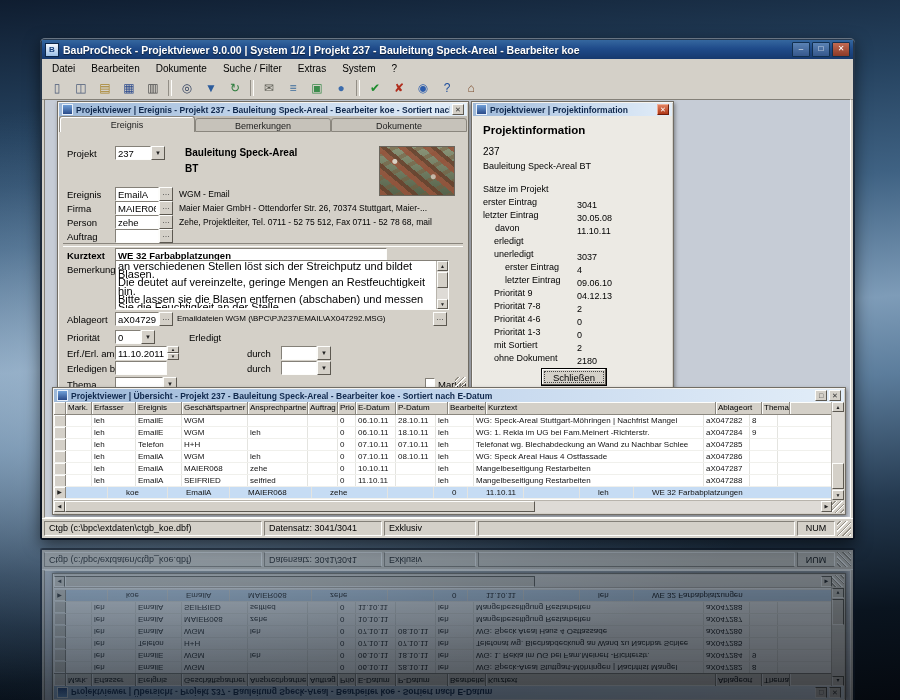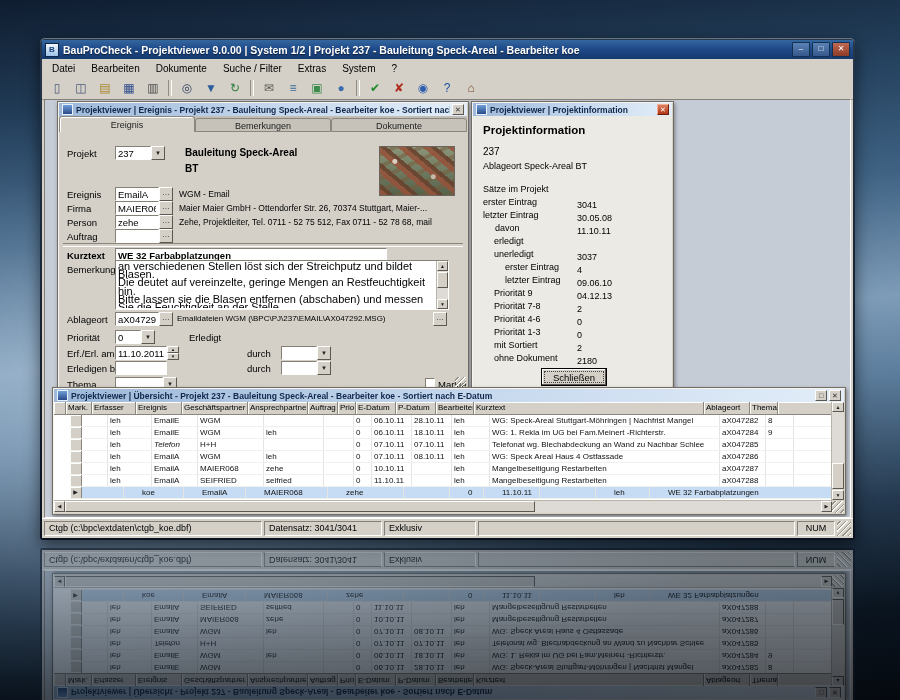--- a/index.html
+++ b/index.html
@@ -116,21 +116,21 @@
     outline:1px dotted #444;outline-offset:-4px;}
 
   
   .uebersicht{left:7px;top:287px;width:794px;height:128px;}
   .grid-area{position:absolute;left:1px;top:14px;right:13px;bottom:14px;background:#fff;overflow:hidden;}
   .grid-header{display:flex;height:13px;}
   .gh-cell{flex:0 0 auto;box-sizing:border-box;background:#d4d0c8;border-right:1px solid #8a867e;
     border-bottom:1px solid #8a867e;box-shadow:inset 1px 1px 0 #fdfdfb;font-size:8px;
     padding:0 2px;line-height:12px;overflow:hidden;white-space:nowrap;color:#000;}
   .gh-fill{flex:1 1 auto;}
-  .grid-row{display:flex;height:12px;border-bottom:1px solid #f0f0ec;box-sizing:border-box;margin-left:16px;}
+  .grid-row{display:flex;height:12px;border-bottom:1px solid #f0f0ec;box-sizing:border-box;}
   .grid-row.selected{background:#c6dcf4;gap:16px;}
   .g-cell{flex:0 0 auto;box-sizing:border-box;border-right:1px solid #e4e4e0;font-size:8px;
     line-height:11px;padding:0 2px;overflow:hidden;white-space:nowrap;color:#111;}
   .g-sel{background:#d4d0c8;border-right:1px solid #8a867e;box-shadow:inset 1px 1px 0 #fdfdfb;
     font-size:6px;text-align:center;color:#222;padding:0;}
   .vscroll{position:absolute;top:14px;right:1px;bottom:14px;width:12px;background:#dedbd6;border-left:1px solid #b8b4ac;}
   .vscroll .sb-arrow{width:12px;}
   .vscroll .sb-thumb{width:12px;bottom:11px;height:26px;}
   .hscroll{position:absolute;left:1px;right:13px;bottom:1px;height:12px;background:#dedbd6;border-top:1px solid #b8b4ac;}
   .h-arrow{position:absolute;top:0;width:11px;height:11px;background:#d4d0c8;border:1px solid;
@@ -298,21 +298,21 @@
 
       <div class="child info">
         <div class="child-titlebar">
           <span class="child-icon"></span>
           <span class="child-title">Projektviewer | Projektinformation</span>
           <span class="child-btn close-red">✕</span>
         </div>
         <div class="info-body">
           <div class="info-heading">Projektinformation</div>
           <div class="info-number">237</div>
-          <div class="info-name">Ablageort Speck-Areal  BT</div>
+          <div class="info-name">Bauleitung Speck-Areal  BT</div>
           <div class="info-rows" id="info-rows">
                 <div class="info-row">
                   <span class="info-label" style="left: 10px;">Sätze im Projekt</span>
                   <span class="info-value">3041</span>
                 </div>
                 <div class="info-row">
                   <span class="info-label" style="left: 10px;">erster Eintrag</span>
                   <span class="info-value">30.05.08</span>
                 </div>
                 <div class="info-row">
@@ -379,21 +379,21 @@
           <div class="grid-header" id="grid-header">
                 <span class="gh-cell" style="width: 12px;"></span>
                 <span class="gh-cell" style="width: 26px;">Mark.</span>
                 <span class="gh-cell" style="width: 44px;">Erfasser</span>
                 <span class="gh-cell" style="width: 46px;">Ereignis</span>
                 <span class="gh-cell" style="width: 66px;">Geschäftspartner</span>
                 <span class="gh-cell" style="width: 60px;">Ansprechpartner</span>
                 <span class="gh-cell" style="width: 30px;">Auftrag</span>
                 <span class="gh-cell" style="width: 18px;">Prio.</span>
                 <span class="gh-cell" style="width: 40px;">E-Datum</span>
-                <span class="gh-cell" style="width: 40px;">P-Datum</span>
+                <span class="gh-cell" style="width: 52px;">P-Datum</span>
                 <span class="gh-cell" style="width: 38px;">Bearbeiter</span>
                 <span class="gh-cell" style="width: 230px;">Kurztext</span>
                 <span class="gh-cell" style="width: 46px;">Ablageort</span>
                 <span class="gh-cell" style="width: 28px;">Thema</span>
                 <span class="gh-cell gh-fill"></span>
               </div>
           <div id="grid-body">
                 <div class="grid-row">
                   <span class="g-cell g-sel" style="width: 12px;"></span>
                   <span class="g-cell" style="width: 26px;"></span>
@@ -423,21 +423,21 @@
                   <span class="g-cell" style="width: 40px;">18.10.11</span>
                   <span class="g-cell" style="width: 38px;">leh</span>
                   <span class="g-cell" style="width: 230px;">WG: 1. Rekla im UG bei Fam.Meinert -Richterstr.</span>
                   <span class="g-cell" style="width: 46px;">aX047284</span>
                   <span class="g-cell" style="width: 28px;">9</span>
                 </div>
                 <div class="grid-row">
                   <span class="g-cell g-sel" style="width: 12px;"></span>
                   <span class="g-cell" style="width: 26px;"></span>
                   <span class="g-cell" style="width: 44px;">leh</span>
-                  <span class="g-cell" style="width: 46px; font-style: italic;">Telefon</span>
+                  <span class="g-cell" style="width: 46px;">Telefon</span>
                   <span class="g-cell" style="width: 66px;">H+H</span>
                   <span class="g-cell" style="width: 60px;"></span>
                   <span class="g-cell" style="width: 30px;"></span>
                   <span class="g-cell" style="width: 18px;">0</span>
                   <span class="g-cell" style="width: 40px;">07.10.11</span>
                   <span class="g-cell" style="width: 40px;">07.10.11</span>
                   <span class="g-cell" style="width: 38px;">leh</span>
                   <span class="g-cell" style="width: 230px;">Telefonat wg. Blechabdeckung an Wand zu Nachbar Schlee</span>
                   <span class="g-cell" style="width: 46px;">aX047285</span>
                   <span class="g-cell" style="width: 28px;"></span>

